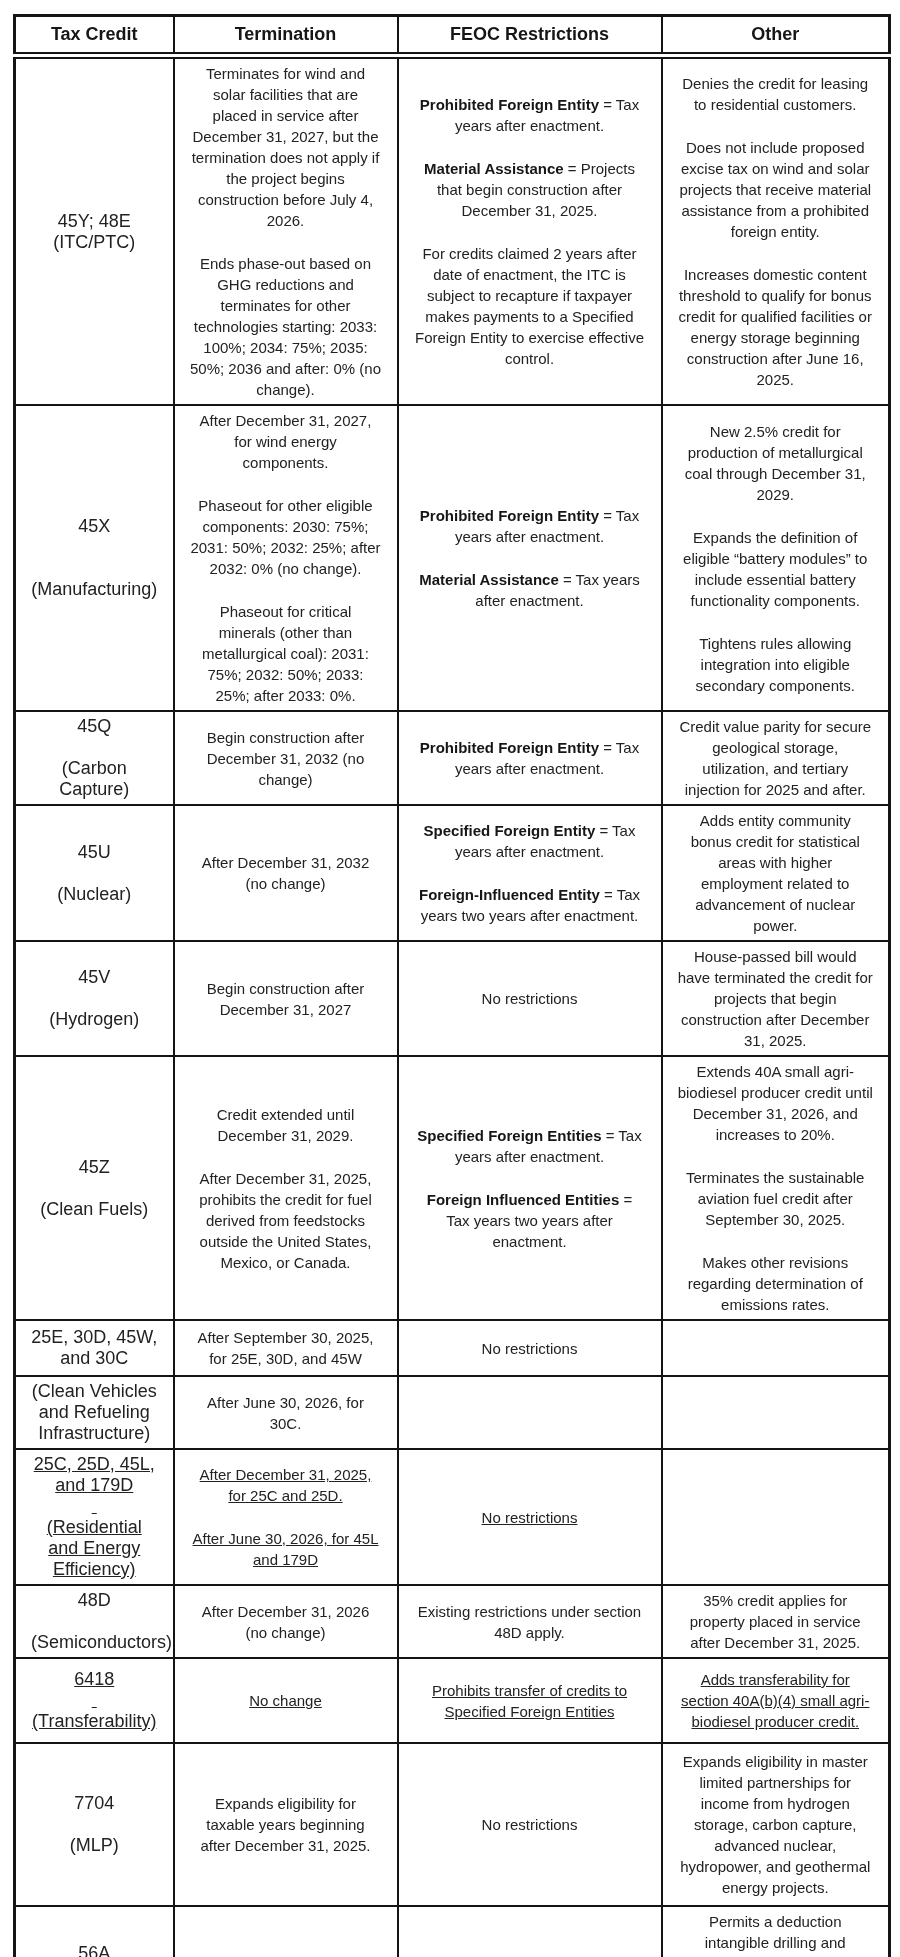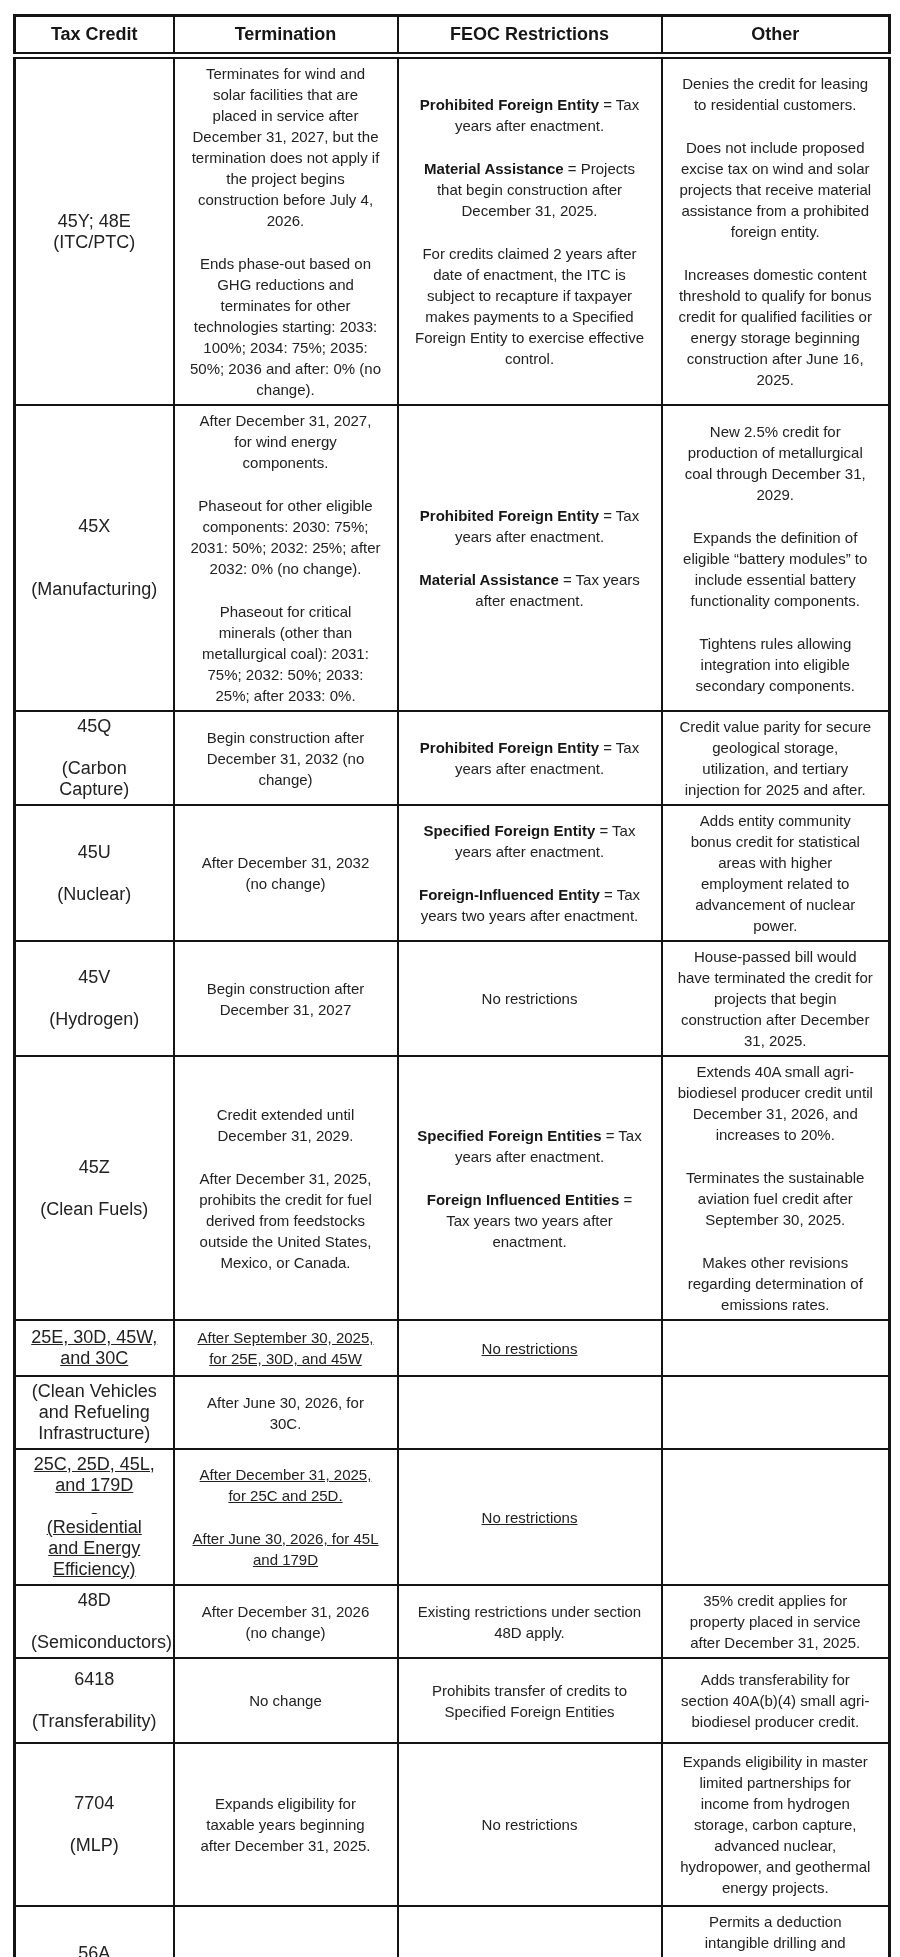--- a/index.html
+++ b/index.html
@@ -181,21 +181,21 @@
           <td>
             <p><b>Specified Foreign Entities</b> = Tax years after enactment.</p>
             <p><b>Foreign Influenced Entities</b> = Tax years two years after enactment.</p>
           </td>
           <td>
             <p>Extends 40A small agri-biodiesel producer credit until December 31, 2026, and increases to 20%.</p>
             <p>Terminates the sustainable aviation fuel credit after September 30, 2025.</p>
             <p>Makes other revisions regarding determination of emissions rates.</p>
           </td>
         </tr>
-        <tr style="height: 56px; text-decoration: underline;">
+        <tr style="height: 56px;">
           <td>
             <div class="credit-line">25E, 30D, 45W, and 30C</div>
           </td>
           <td>
             <p>After September 30, 2025, for 25E, 30D, and 45W</p>
           </td>
           <td>
             <p>No restrictions</p>
           </td>
           <td></td>
@@ -234,21 +234,21 @@
           <td>
             <p>After December 31, 2026 (no change)</p>
           </td>
           <td>
             <p>Existing restrictions under section 48D apply.</p>
           </td>
           <td>
             <p>35% credit applies for property placed in service after December 31, 2025.</p>
           </td>
         </tr>
-        <tr style="height: 85px;">
+        <tr style="height: 85px; text-decoration: underline;">
           <td>
             <div class="credit-line">6418</div>
             <div class="credit-line">&nbsp;</div>
             <div class="credit-line">(Transferability)</div>
           </td>
           <td>
             <p>No change</p>
           </td>
           <td>
             <p>Prohibits transfer of credits to Specified Foreign Entities</p>

